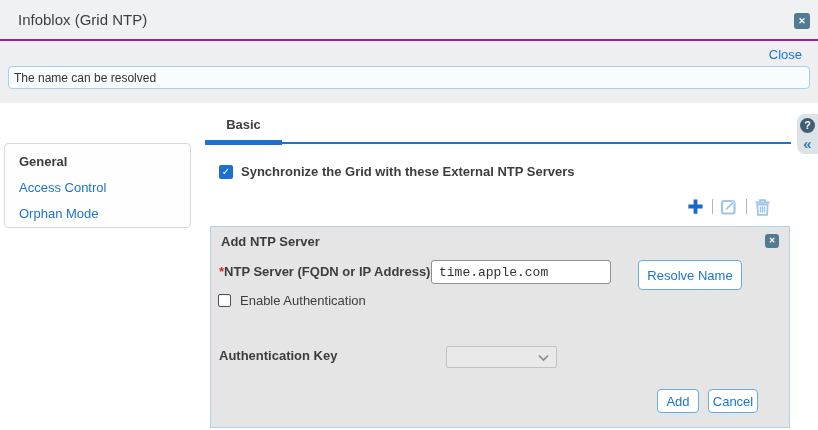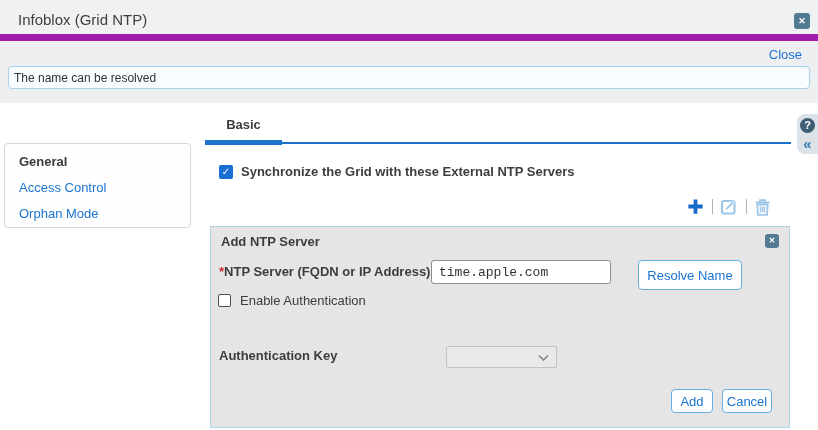--- a/index.html
+++ b/index.html
@@ -1,21 +1,21 @@
 <!DOCTYPE html>
 <html><head>
 <meta charset="utf-8">
 <style>
   * { box-sizing: border-box; margin: 0; padding: 0; }
   body { background: #fff; font-family: "Liberation Sans", sans-serif; }
   .screen { position: relative; width: 818px; height: 430px; background: #fff; overflow: hidden; }
 
   
   .titlebar { position: absolute; left: 0; top: 0; width: 818px; height: 41px;
-              background: #f0f1f2; border-bottom: 7px solid #a21caf; }
+              background: #f0f1f2; border-bottom: 2px solid #a21caf; }
   .dialog-title { position: absolute; left: 18px; top: 11px; font-size: 15px; color: #3e3e3e; }
   .sq-close { position: absolute; width: 16px; height: 16px; background: #527a90; border-radius: 3px;
               color: #fff; font-size: 9px; font-weight: bold; line-height: 16px; text-align: center;
               cursor: pointer; }
   .titlebar .sq-close { right: 8px; top: 13px; }
 
   
   .subbar { position: absolute; left: 0; top: 41px; width: 818px; height: 62px; background: #edeff0; }
   .close-link { position: absolute; right: 16px; top: 6px; font-size: 13px; color: #1a73cf; cursor: pointer; }
   .notice { position: absolute; left: 8px; top: 25px; width: 802px; height: 23px;
@@ -65,21 +65,21 @@
                border: 1px solid #8f8f8f; border-radius: 3px; background: #fff;
                font-size: 13px; color: #333; padding: 0 7px; font-family: Liberation Mono, monospace; }
   .btn { background: #fff; border: 1px solid #66aee2; border-radius: 4px; color: #1a73cf;
          font-size: 13px; font-family: "Liberation Sans", sans-serif; cursor: pointer; }
   .resolve-btn { position: absolute; left: 427px; top: 33px; width: 104px; height: 30px; }
   .auth-row { position: absolute; left: 7px; top: 66px; display: flex; align-items: center; gap: 9px; }
   .auth-label { font-size: 13px; color: #3d3d3d; }
   .key-select { position: absolute; left: 235px; top: 119px; width: 111px; height: 22px;
                 background: #e9e9e9; border: 1px solid #c2c2c2; border-radius: 2px; cursor: default; }
   .key-select svg { position: absolute; right: 7px; top: 7px; }
-  .panel-footer { position: absolute; right: 17px; bottom: 14px; display: flex; gap: 9px; padding-left: 48px; }
+  .panel-footer { position: absolute; right: 31px; bottom: 14px; display: flex; gap: 9px; padding-left: 48px; }
   .add-btn { width: 42px; height: 24px; }
   .cancel-btn { width: 50px; height: 24px; }
 </style>
 </head>
 <body>
 
 <div class="screen">
 
   <div class="titlebar">
     <div class="dialog-title">Infoblox (Grid NTP)</div>

